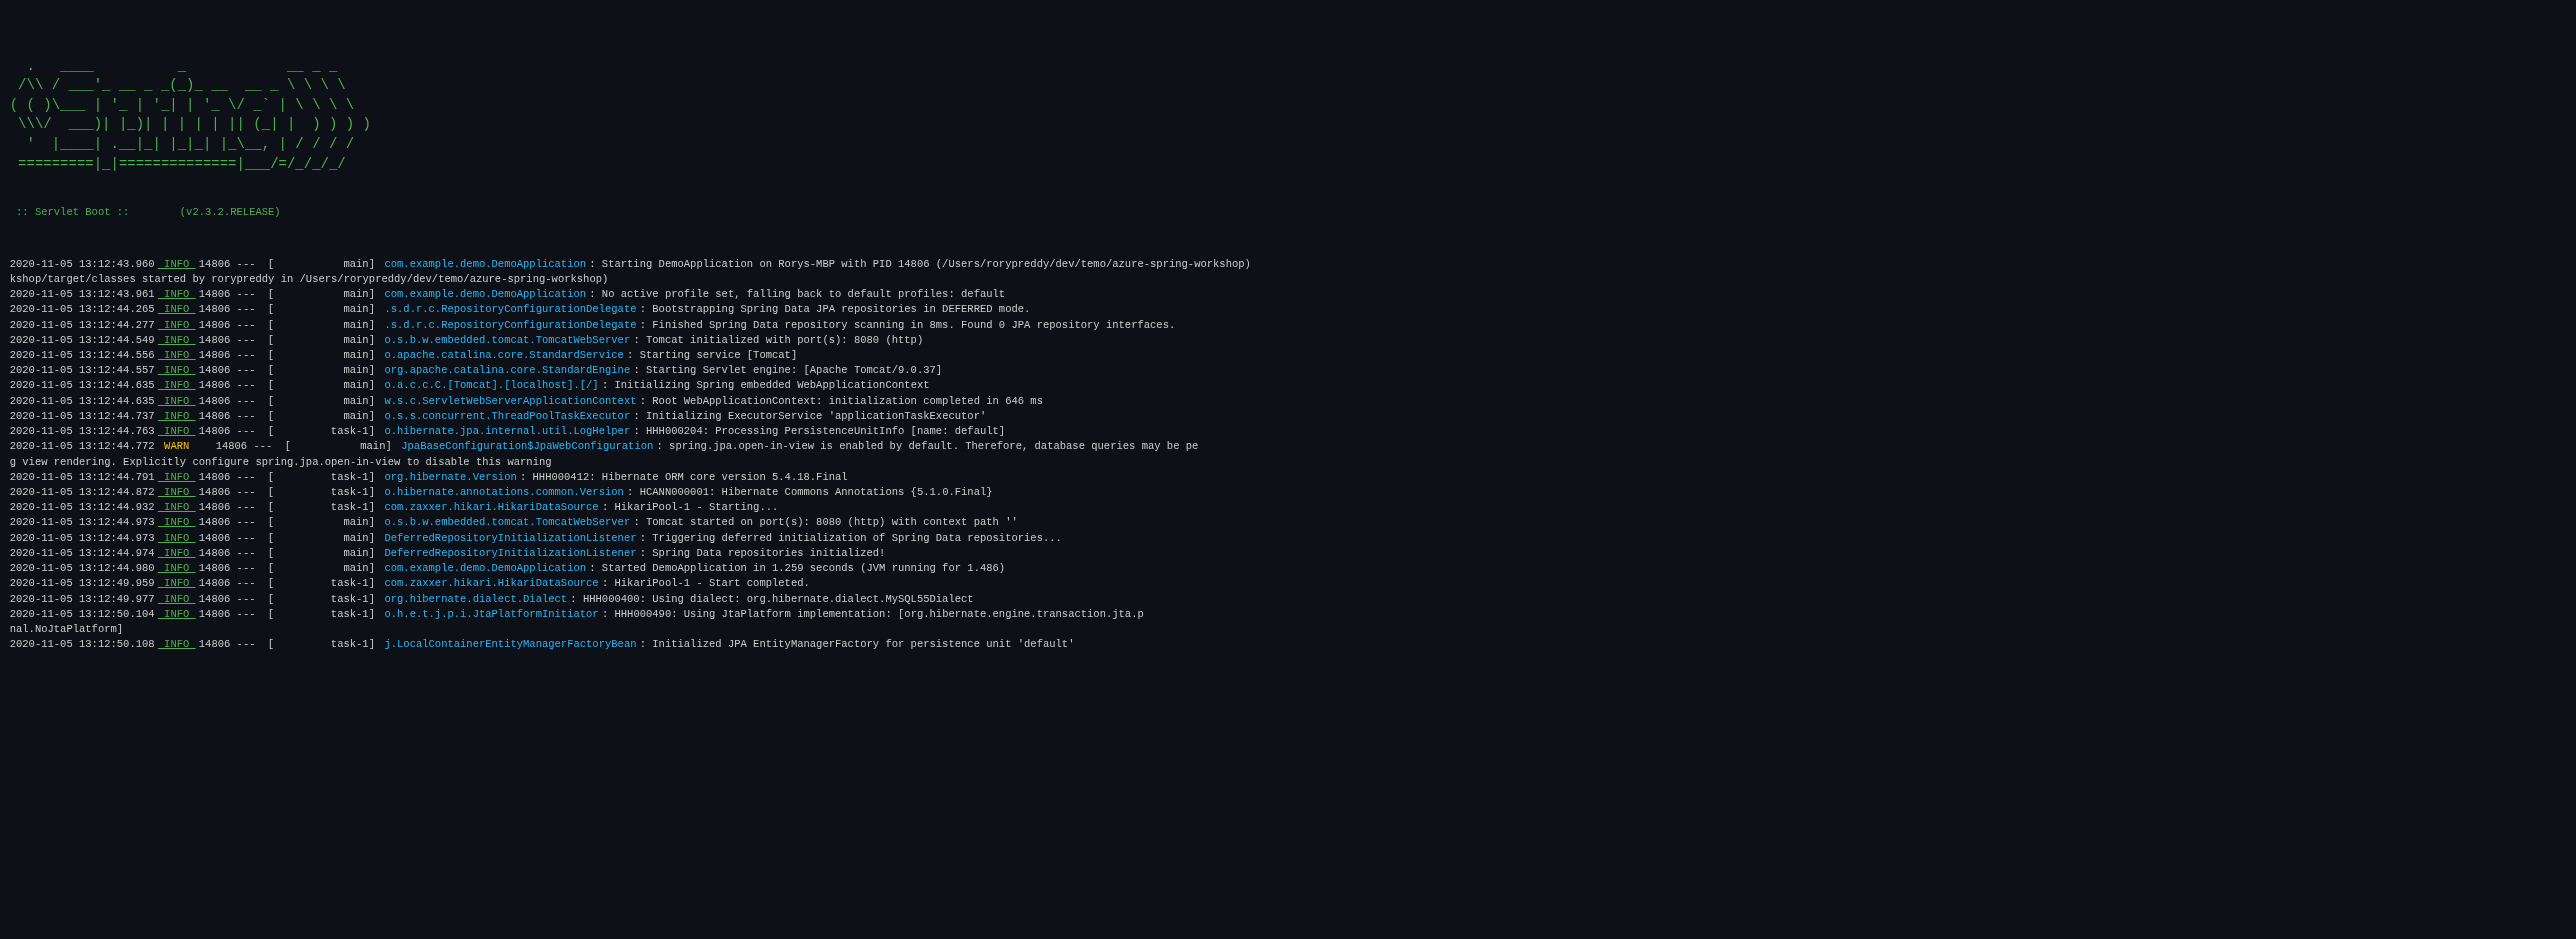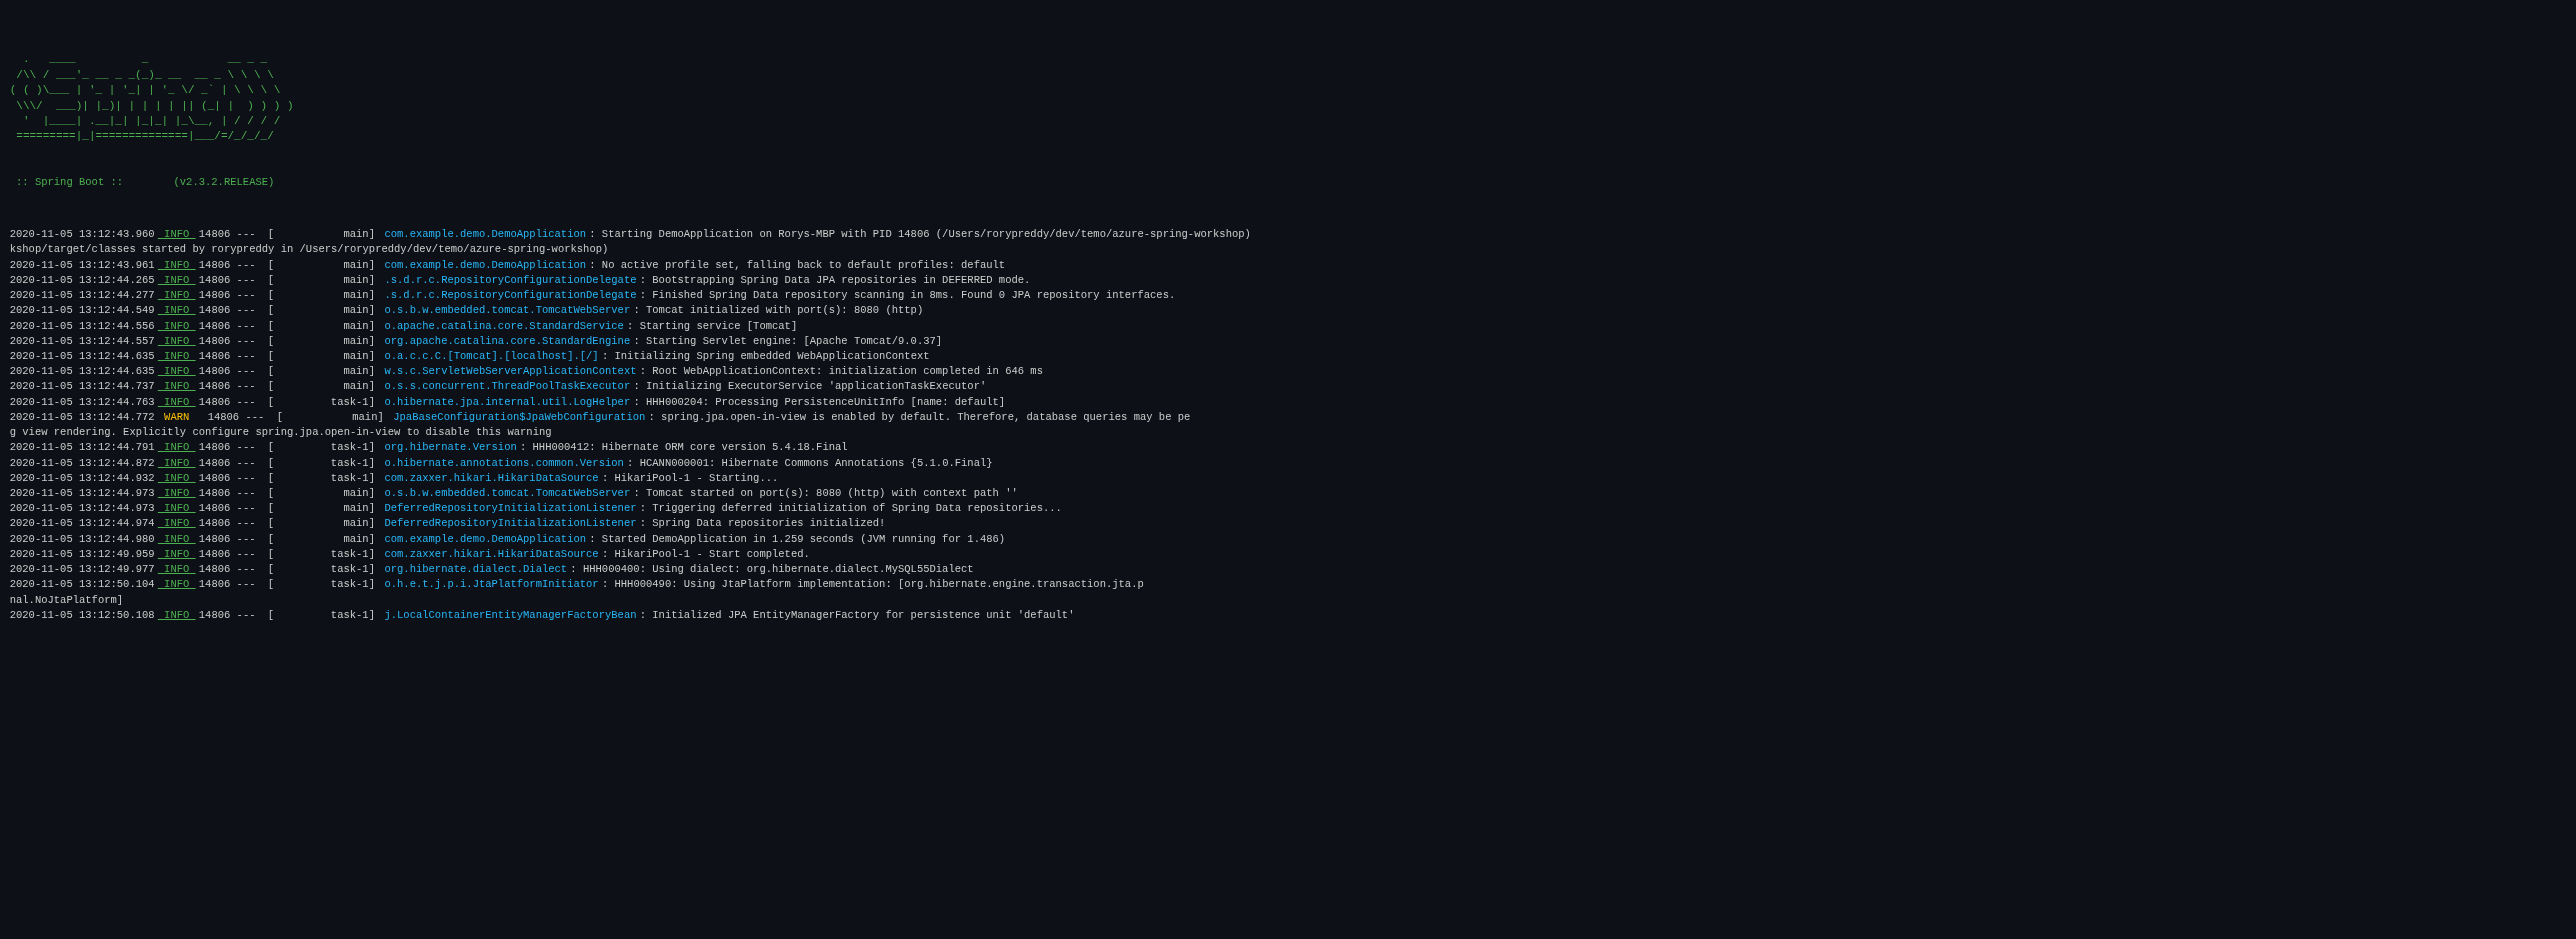--- a/index.html
+++ b/index.html
@@ -19,21 +19,21 @@
       min-height: 100vh;
     }
 
     .terminal {
       width: 100%;
       white-space: pre;
     }
 
     .spring-logo {
       color: #4caf50;
-      font-size: 11px;
+      font-size: 14px;
       line-height: 1.4;
     }
 
     .spring-tagline {
       color: #4caf50;
       margin-bottom: 6.5px;
     }
 
     .log-line {
       display: flex;
@@ -55,21 +55,21 @@
     .level-info {
       color: #4caf50;
       flex-shrink: 0;
       margin-right: 3.2px;
       text-decoration: underline;
     }
 
     .level-warn {
       color: #ffc107;
       flex-shrink: 0;
-      margin-right: 12px;
+      margin-right: 20px;
     }
 
     .pid {
       color: #cccccc;
       flex-shrink: 0;
       margin-right: 6px;
     }
 
     .thread {
       color: #cccccc;
@@ -98,16 +98,16 @@
 <body>
 
 <div class="terminal">
   <div class="spring-logo">
   .   ____          _            __ _ _
  /\\ / ___'_ __ _ _(_)_ __  __ _ \ \ \ \
 ( ( )\___ | '_ | '_| | '_ \/ _` | \ \ \ \
  \\\/  ___)| |_)| | | | | || (_| |  ) ) ) )
   '  |____| .__|_| |_|_| |_\__, | / / / /
  =========|_|==============|___/=/_/_/_/</div>
-  <div class="spring-tagline"> :: Spring Boot ::        (v2.3.2.RELEASE)</div>
+  <div class="spring-tagline"> :: Servlet Boot ::        (v2.3.2.RELEASE)</div>
   <div id="log-container"><div class="log-line"><span class="ts">2020-11-05 13:12:43.960</span><span class="level-info"> INFO </span><span class="pid">14806 --- </span><span class="thread">[           main] </span><span class="logger">com.example.demo.DemoApplication</span><span class="message"> : Starting DemoApplication on Rorys-MBP with PID 14806 (/Users/rorypreddy/dev/temo/azure-spring-workshop)</span></div><div class="log-line-plain">kshop/target/classes started by rorypreddy in /Users/rorypreddy/dev/temo/azure-spring-workshop)</div><div class="log-line"><span class="ts">2020-11-05 13:12:43.961</span><span class="level-info"> INFO </span><span class="pid">14806 --- </span><span class="thread">[           main] </span><span class="logger">com.example.demo.DemoApplication</span><span class="message"> : No active profile set, falling back to default profiles: default</span></div><div class="log-line"><span class="ts">2020-11-05 13:12:44.265</span><span class="level-info"> INFO </span><span class="pid">14806 --- </span><span class="thread">[           main] </span><span class="logger">.s.d.r.c.RepositoryConfigurationDelegate</span><span class="message"> : Bootstrapping Spring Data JPA repositories in DEFERRED mode.</span></div><div class="log-line"><span class="ts">2020-11-05 13:12:44.277</span><span class="level-info"> INFO </span><span class="pid">14806 --- </span><span class="thread">[           main] </span><span class="logger">.s.d.r.c.RepositoryConfigurationDelegate</span><span class="message"> : Finished Spring Data repository scanning in 8ms. Found 0 JPA repository interfaces.</span></div><div class="log-line"><span class="ts">2020-11-05 13:12:44.549</span><span class="level-info"> INFO </span><span class="pid">14806 --- </span><span class="thread">[           main] </span><span class="logger">o.s.b.w.embedded.tomcat.TomcatWebServer</span><span class="message"> : Tomcat initialized with port(s): 8080 (http)</span></div><div class="log-line"><span class="ts">2020-11-05 13:12:44.556</span><span class="level-info"> INFO </span><span class="pid">14806 --- </span><span class="thread">[           main] </span><span class="logger">o.apache.catalina.core.StandardService</span><span class="message"> : Starting service [Tomcat]</span></div><div class="log-line"><span class="ts">2020-11-05 13:12:44.557</span><span class="level-info"> INFO </span><span class="pid">14806 --- </span><span class="thread">[           main] </span><span class="logger">org.apache.catalina.core.StandardEngine</span><span class="message"> : Starting Servlet engine: [Apache Tomcat/9.0.37]</span></div><div class="log-line"><span class="ts">2020-11-05 13:12:44.635</span><span class="level-info"> INFO </span><span class="pid">14806 --- </span><span class="thread">[           main] </span><span class="logger">o.a.c.c.C.[Tomcat].[localhost].[/]</span><span class="message"> : Initializing Spring embedded WebApplicationContext</span></div><div class="log-line"><span class="ts">2020-11-05 13:12:44.635</span><span class="level-info"> INFO </span><span class="pid">14806 --- </span><span class="thread">[           main] </span><span class="logger">w.s.c.ServletWebServerApplicationContext</span><span class="message"> : Root WebApplicationContext: initialization completed in 646 ms</span></div><div class="log-line"><span class="ts">2020-11-05 13:12:44.737</span><span class="level-info"> INFO </span><span class="pid">14806 --- </span><span class="thread">[           main] </span><span class="logger">o.s.s.concurrent.ThreadPoolTaskExecutor</span><span class="message"> : Initializing ExecutorService 'applicationTaskExecutor'</span></div><div class="log-line"><span class="ts">2020-11-05 13:12:44.763</span><span class="level-info"> INFO </span><span class="pid">14806 --- </span><span class="thread">[         task-1] </span><span class="logger">o.hibernate.jpa.internal.util.LogHelper</span><span class="message"> : HHH000204: Processing PersistenceUnitInfo [name: default]</span></div><div class="log-line"><span class="ts">2020-11-05 13:12:44.772</span><span class="level-warn"> WARN </span><span class="pid">14806 --- </span><span class="thread">[           main] </span><span class="logger">JpaBaseConfiguration$JpaWebConfiguration</span><span class="message"> : spring.jpa.open-in-view is enabled by default. Therefore, database queries may be pe</span></div><div class="log-line-plain">g view rendering. Explicitly configure spring.jpa.open-in-view to disable this warning</div><div class="log-line"><span class="ts">2020-11-05 13:12:44.791</span><span class="level-info"> INFO </span><span class="pid">14806 --- </span><span class="thread">[         task-1] </span><span class="logger">org.hibernate.Version</span><span class="message"> : HHH000412: Hibernate ORM core version 5.4.18.Final</span></div><div class="log-line"><span class="ts">2020-11-05 13:12:44.872</span><span class="level-info"> INFO </span><span class="pid">14806 --- </span><span class="thread">[         task-1] </span><span class="logger">o.hibernate.annotations.common.Version</span><span class="message"> : HCANN000001: Hibernate Commons Annotations {5.1.0.Final}</span></div><div class="log-line"><span class="ts">2020-11-05 13:12:44.932</span><span class="level-info"> INFO </span><span class="pid">14806 --- </span><span class="thread">[         task-1] </span><span class="logger">com.zaxxer.hikari.HikariDataSource</span><span class="message"> : HikariPool-1 - Starting...</span></div><div class="log-line"><span class="ts">2020-11-05 13:12:44.973</span><span class="level-info"> INFO </span><span class="pid">14806 --- </span><span class="thread">[           main] </span><span class="logger">o.s.b.w.embedded.tomcat.TomcatWebServer</span><span class="message"> : Tomcat started on port(s): 8080 (http) with context path ''</span></div><div class="log-line"><span class="ts">2020-11-05 13:12:44.973</span><span class="level-info"> INFO </span><span class="pid">14806 --- </span><span class="thread">[           main] </span><span class="logger">DeferredRepositoryInitializationListener</span><span class="message"> : Triggering deferred initialization of Spring Data repositories...</span></div><div class="log-line"><span class="ts">2020-11-05 13:12:44.974</span><span class="level-info"> INFO </span><span class="pid">14806 --- </span><span class="thread">[           main] </span><span class="logger">DeferredRepositoryInitializationListener</span><span class="message"> : Spring Data repositories initialized!</span></div><div class="log-line"><span class="ts">2020-11-05 13:12:44.980</span><span class="level-info"> INFO </span><span class="pid">14806 --- </span><span class="thread">[           main] </span><span class="logger">com.example.demo.DemoApplication</span><span class="message"> : Started DemoApplication in 1.259 seconds (JVM running for 1.486)</span></div><div class="log-line"><span class="ts">2020-11-05 13:12:49.959</span><span class="level-info"> INFO </span><span class="pid">14806 --- </span><span class="thread">[         task-1] </span><span class="logger">com.zaxxer.hikari.HikariDataSource</span><span class="message"> : HikariPool-1 - Start completed.</span></div><div class="log-line"><span class="ts">2020-11-05 13:12:49.977</span><span class="level-info"> INFO </span><span class="pid">14806 --- </span><span class="thread">[         task-1] </span><span class="logger">org.hibernate.dialect.Dialect</span><span class="message"> : HHH000400: Using dialect: org.hibernate.dialect.MySQL55Dialect</span></div><div class="log-line"><span class="ts">2020-11-05 13:12:50.104</span><span class="level-info"> INFO </span><span class="pid">14806 --- </span><span class="thread">[         task-1] </span><span class="logger">o.h.e.t.j.p.i.JtaPlatformInitiator</span><span class="message"> : HHH000490: Using JtaPlatform implementation: [org.hibernate.engine.transaction.jta.p</span></div><div class="log-line-plain">nal.NoJtaPlatform]</div><div class="log-line"><span class="ts">2020-11-05 13:12:50.108</span><span class="level-info"> INFO </span><span class="pid">14806 --- </span><span class="thread">[         task-1] </span><span class="logger">j.LocalContainerEntityManagerFactoryBean</span><span class="message"> : Initialized JPA EntityManagerFactory for persistence unit 'default'</span></div></div>
 </div>
 
 
 </body></html>

